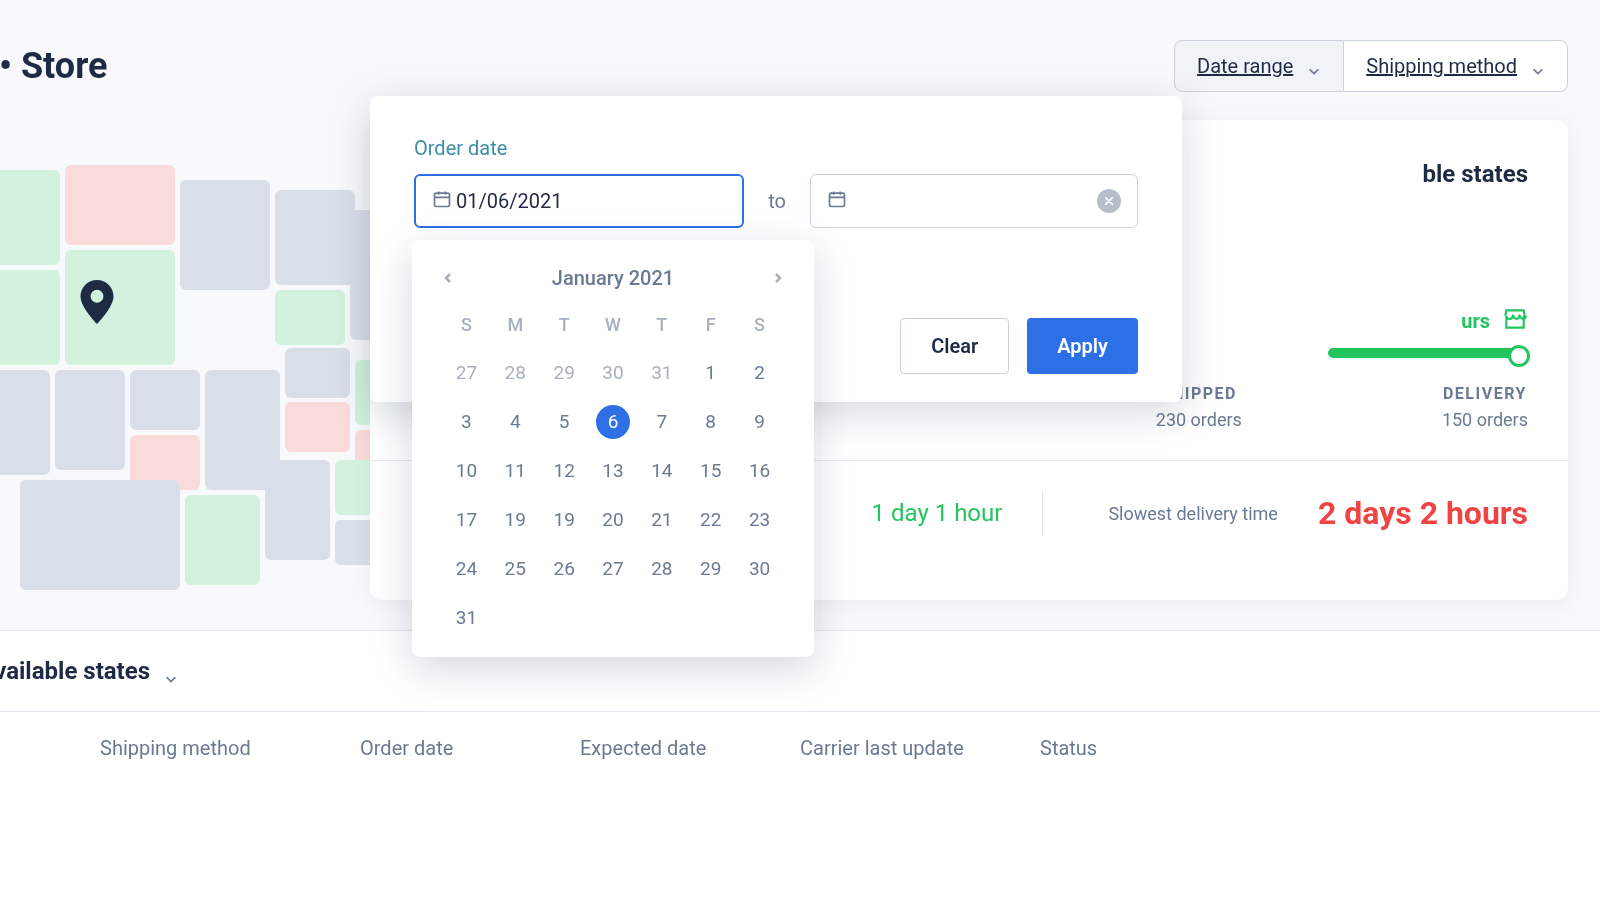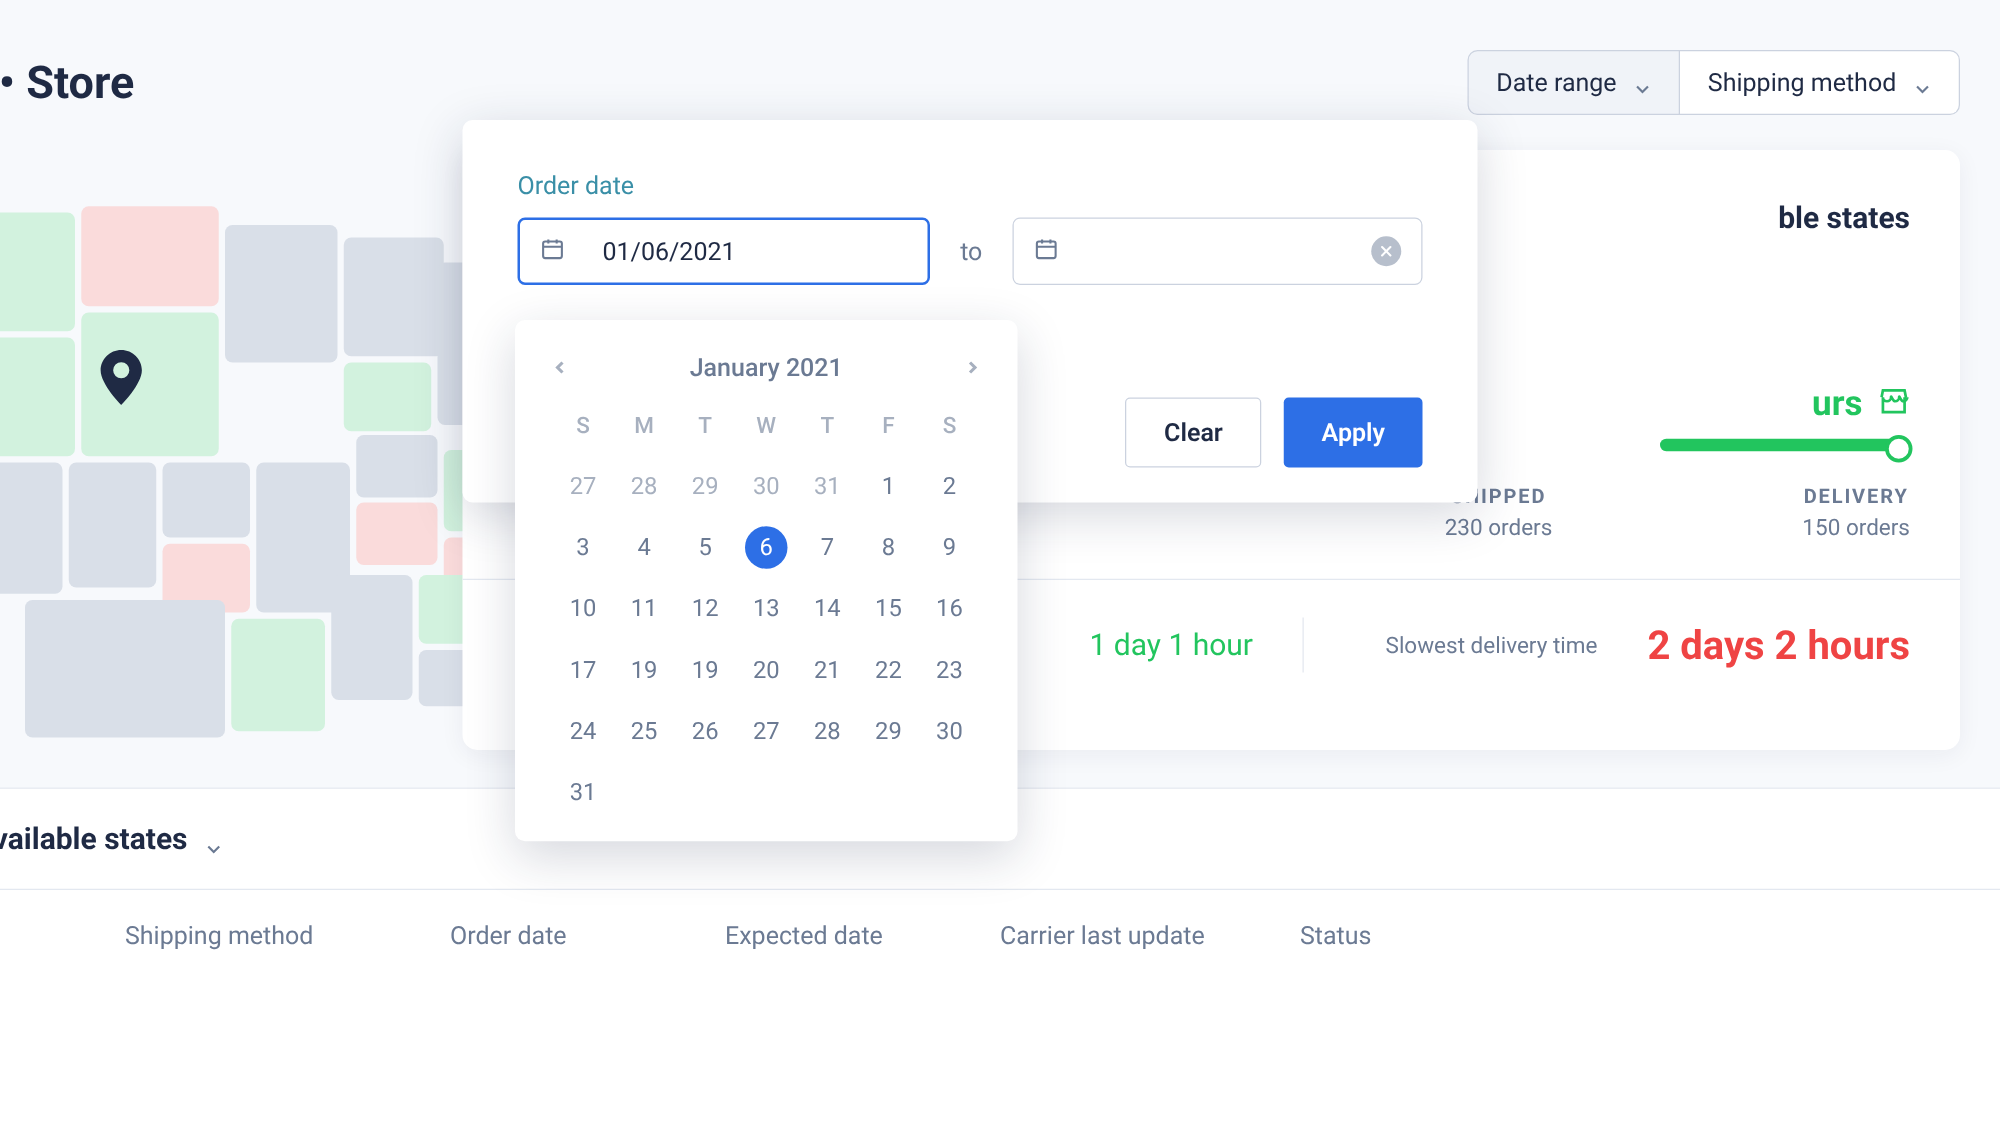--- a/index.html
+++ b/index.html
@@ -37,20 +37,21 @@
     white-space:nowrap;
   }
   .header-filters{display:flex;align-items:center;}
   .filter-btn{
     display:flex;align-items:center;gap:14px;
     height:52px;padding:0 22px;
     font-size:20px;color:var(--text-dark);
     background:var(--white);
     border:1px solid var(--border-strong);
     cursor:pointer;
+    text-decoration:underline;
   }
   .filter-btn.left{border-radius:8px 0 0 8px;background:var(--pill-bg);}
   .filter-btn.right{border-radius:0 8px 8px 0;border-left:none;}
   .chev{width:14px;height:14px;display:inline-block;}
   .chev svg{width:14px;height:14px;stroke:var(--text-muted);stroke-width:2;fill:none;}
 
   
   .map-wrap{
     position:absolute;left:-40px;top:150px;width:460px;height:460px;
     overflow:hidden;
@@ -63,21 +64,21 @@
   .info-card{
     position:absolute;left:370px;top:120px;right:32px;height:480px;
     background:var(--white);border-radius:12px;
     box-shadow:0 4px 20px rgba(30,40,70,0.06);
     padding:40px 40px 30px 40px;
   }
   .info-top{display:flex;justify-content:flex-end;align-items:flex-start;}
   .info-top-col{text-align:right;}
   .info-title{font-size:24px;font-weight:700;color:var(--text-dark);}
   .info-hours-row{display:flex;align-items:center;justify-content:flex-end;gap:12px;margin-top:118px;}
-  .hours{color:var(--green);font-weight:700;font-size:28px;}
+  .hours{color:var(--green);font-weight:700;font-size:20px;}
   .store-icon svg{width:26px;height:26px;stroke:var(--green);fill:none;stroke-width:2;}
   .progress{position:relative;height:10px;background:var(--green);border-radius:10px;width:200px;margin-left:auto;margin-top:12px;}
   .progress::after{content:"";position:absolute;right:-2px;top:-3px;width:16px;height:16px;border-radius:50%;background:var(--white);border:3px solid var(--green);}
   .ship-row{display:flex;justify-content:flex-end;gap:200px;margin-top:26px;}
   .ship-col{text-align:center;}
   .ship-label{font-size:16px;font-weight:700;letter-spacing:1.5px;color:var(--text-muted);}
   .ship-count{font-size:18px;color:var(--text-muted);margin-top:6px;}
   .divider{border-top:1px solid var(--border);margin:30px -40px 0;}
   .times-row{display:flex;justify-content:flex-end;align-items:center;gap:40px;padding:30px 0 0;}
   .time-label{font-size:18px;color:var(--text-muted);margin-left:25px;}
@@ -111,38 +112,38 @@
   .popover{
     position:absolute;left:370px;top:96px;width:812px;
     background:var(--white);border-radius:8px;
     box-shadow:0 10px 40px rgba(30,40,70,0.18);
     z-index:50;
     padding:40px 44px 28px;
   }
   .field-label{font-size:20px;color:#3a8fa7;margin-bottom:14px;}
   .date-inputs{display:flex;align-items:center;gap:24px;}
   .date-input{
-    display:flex;align-items:center;gap:30px;
+    display:flex;align-items:center;gap:4px;
     height:54px;border-radius:6px;padding:0 16px;font-size:20px;
     flex:1;min-width:0;
   }
   .date-input.from{border:2px solid var(--blue);}
   .date-input.to{border:1px solid var(--border-strong);color:var(--text-lighter);justify-content:space-between;}
   .cal-icon svg{width:20px;height:20px;stroke:var(--text-muted);fill:none;stroke-width:2;}
   .to-label{color:var(--text-muted);font-size:20px;}
   .clear-x{width:24px;height:24px;border-radius:50%;background:#b7bfcc;display:flex;align-items:center;justify-content:center;color:#fff;font-size:14px;cursor:pointer;}
 
   .actions{display:flex;justify-content:flex-end;gap:18px;margin-top:90px;}
   .btn{height:56px;padding:0 30px;border-radius:4px;font-size:20px;font-weight:600;cursor:pointer;display:flex;align-items:center;}
   .btn-clear{background:var(--white);border:1px solid var(--border-strong);color:var(--text-dark);}
   .btn-apply{background:var(--blue);border:none;color:#fff;}
 
   
   .calendar{
-    position:absolute;left:412px;top:256px;width:402px;
+    position:absolute;left:412px;top:240px;width:402px;
     background:var(--white);border-radius:8px;
     box-shadow:0 12px 40px rgba(30,40,70,0.18);
     z-index:60;padding:26px 30px 22px;
   }
   .cal-head{display:flex;align-items:center;justify-content:space-between;margin-bottom:18px;}
   .cal-nav svg{width:12px;height:12px;stroke:var(--text-lighter);stroke-width:2.5;fill:none;cursor:pointer;}
   .cal-title{font-size:20px;color:var(--text-muted);font-weight:500;}
   .cal-grid{display:grid;grid-template-columns:repeat(7,1fr);row-gap:14px;text-align:center;}
   .dow{font-size:18px;color:var(--text-lighter);font-weight:500;padding:6px 0;}
   .day{font-size:19px;color:var(--text-muted);padding:6px 0;cursor:pointer;position:relative;}

